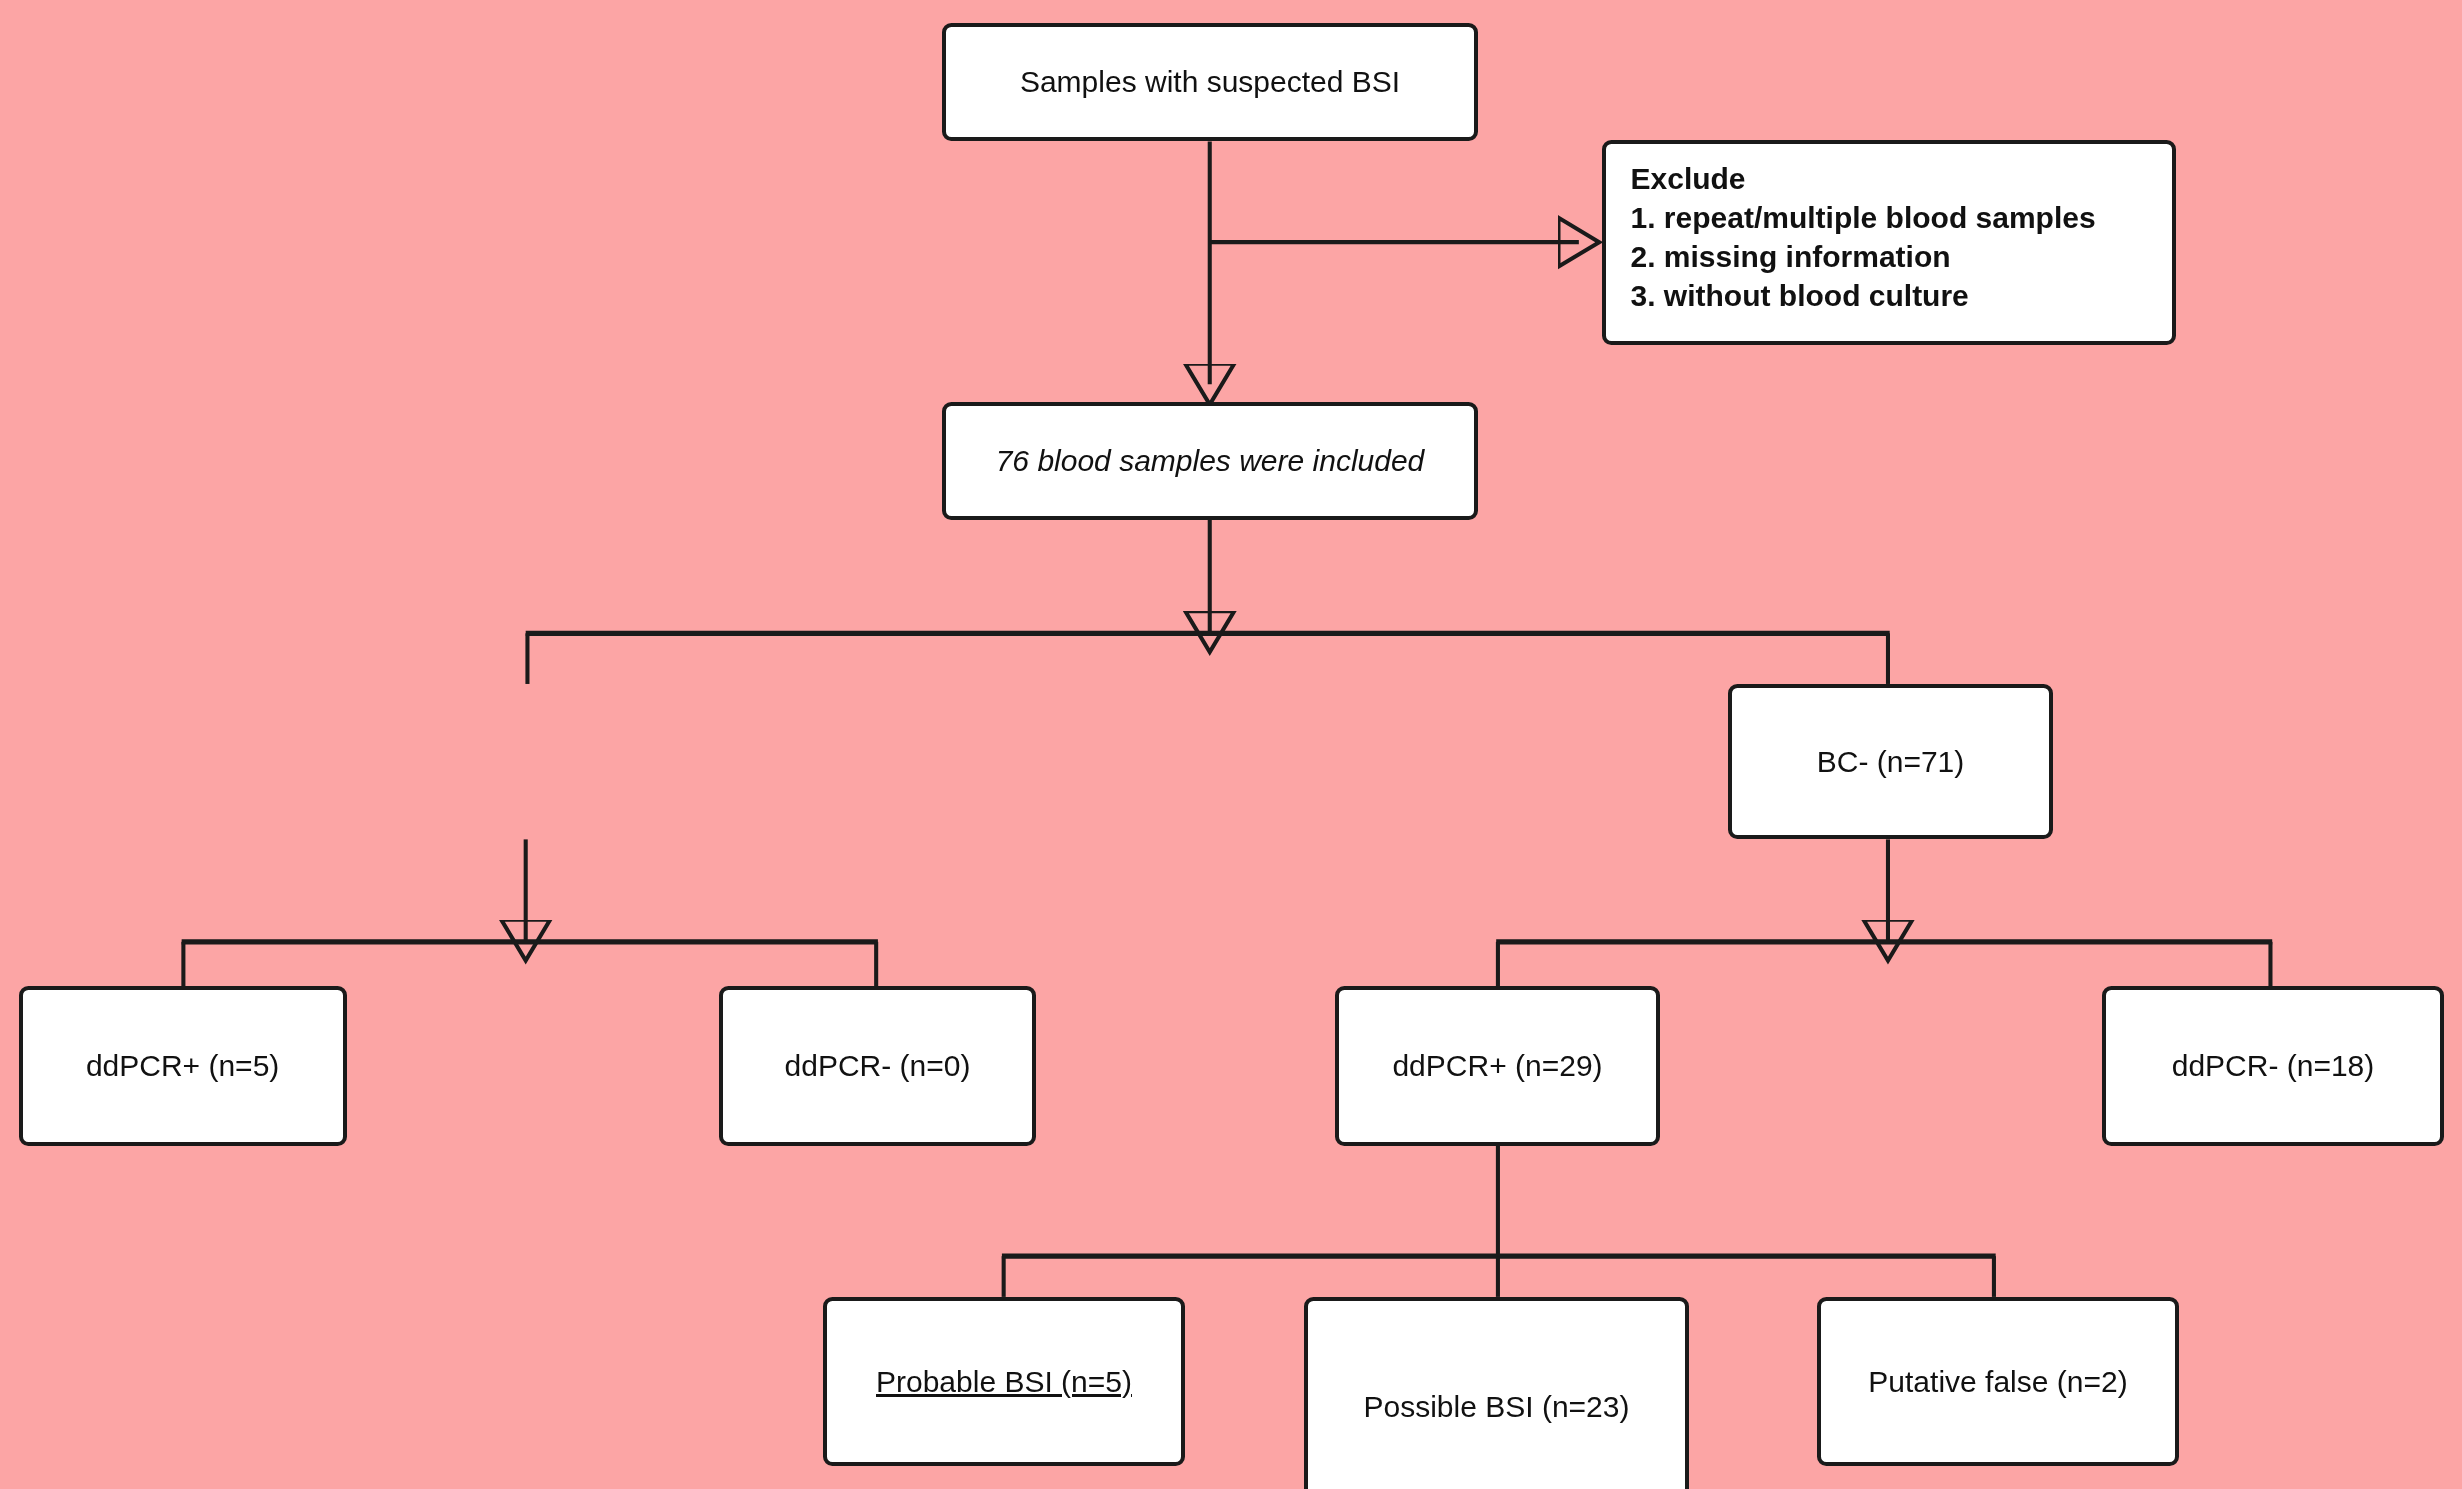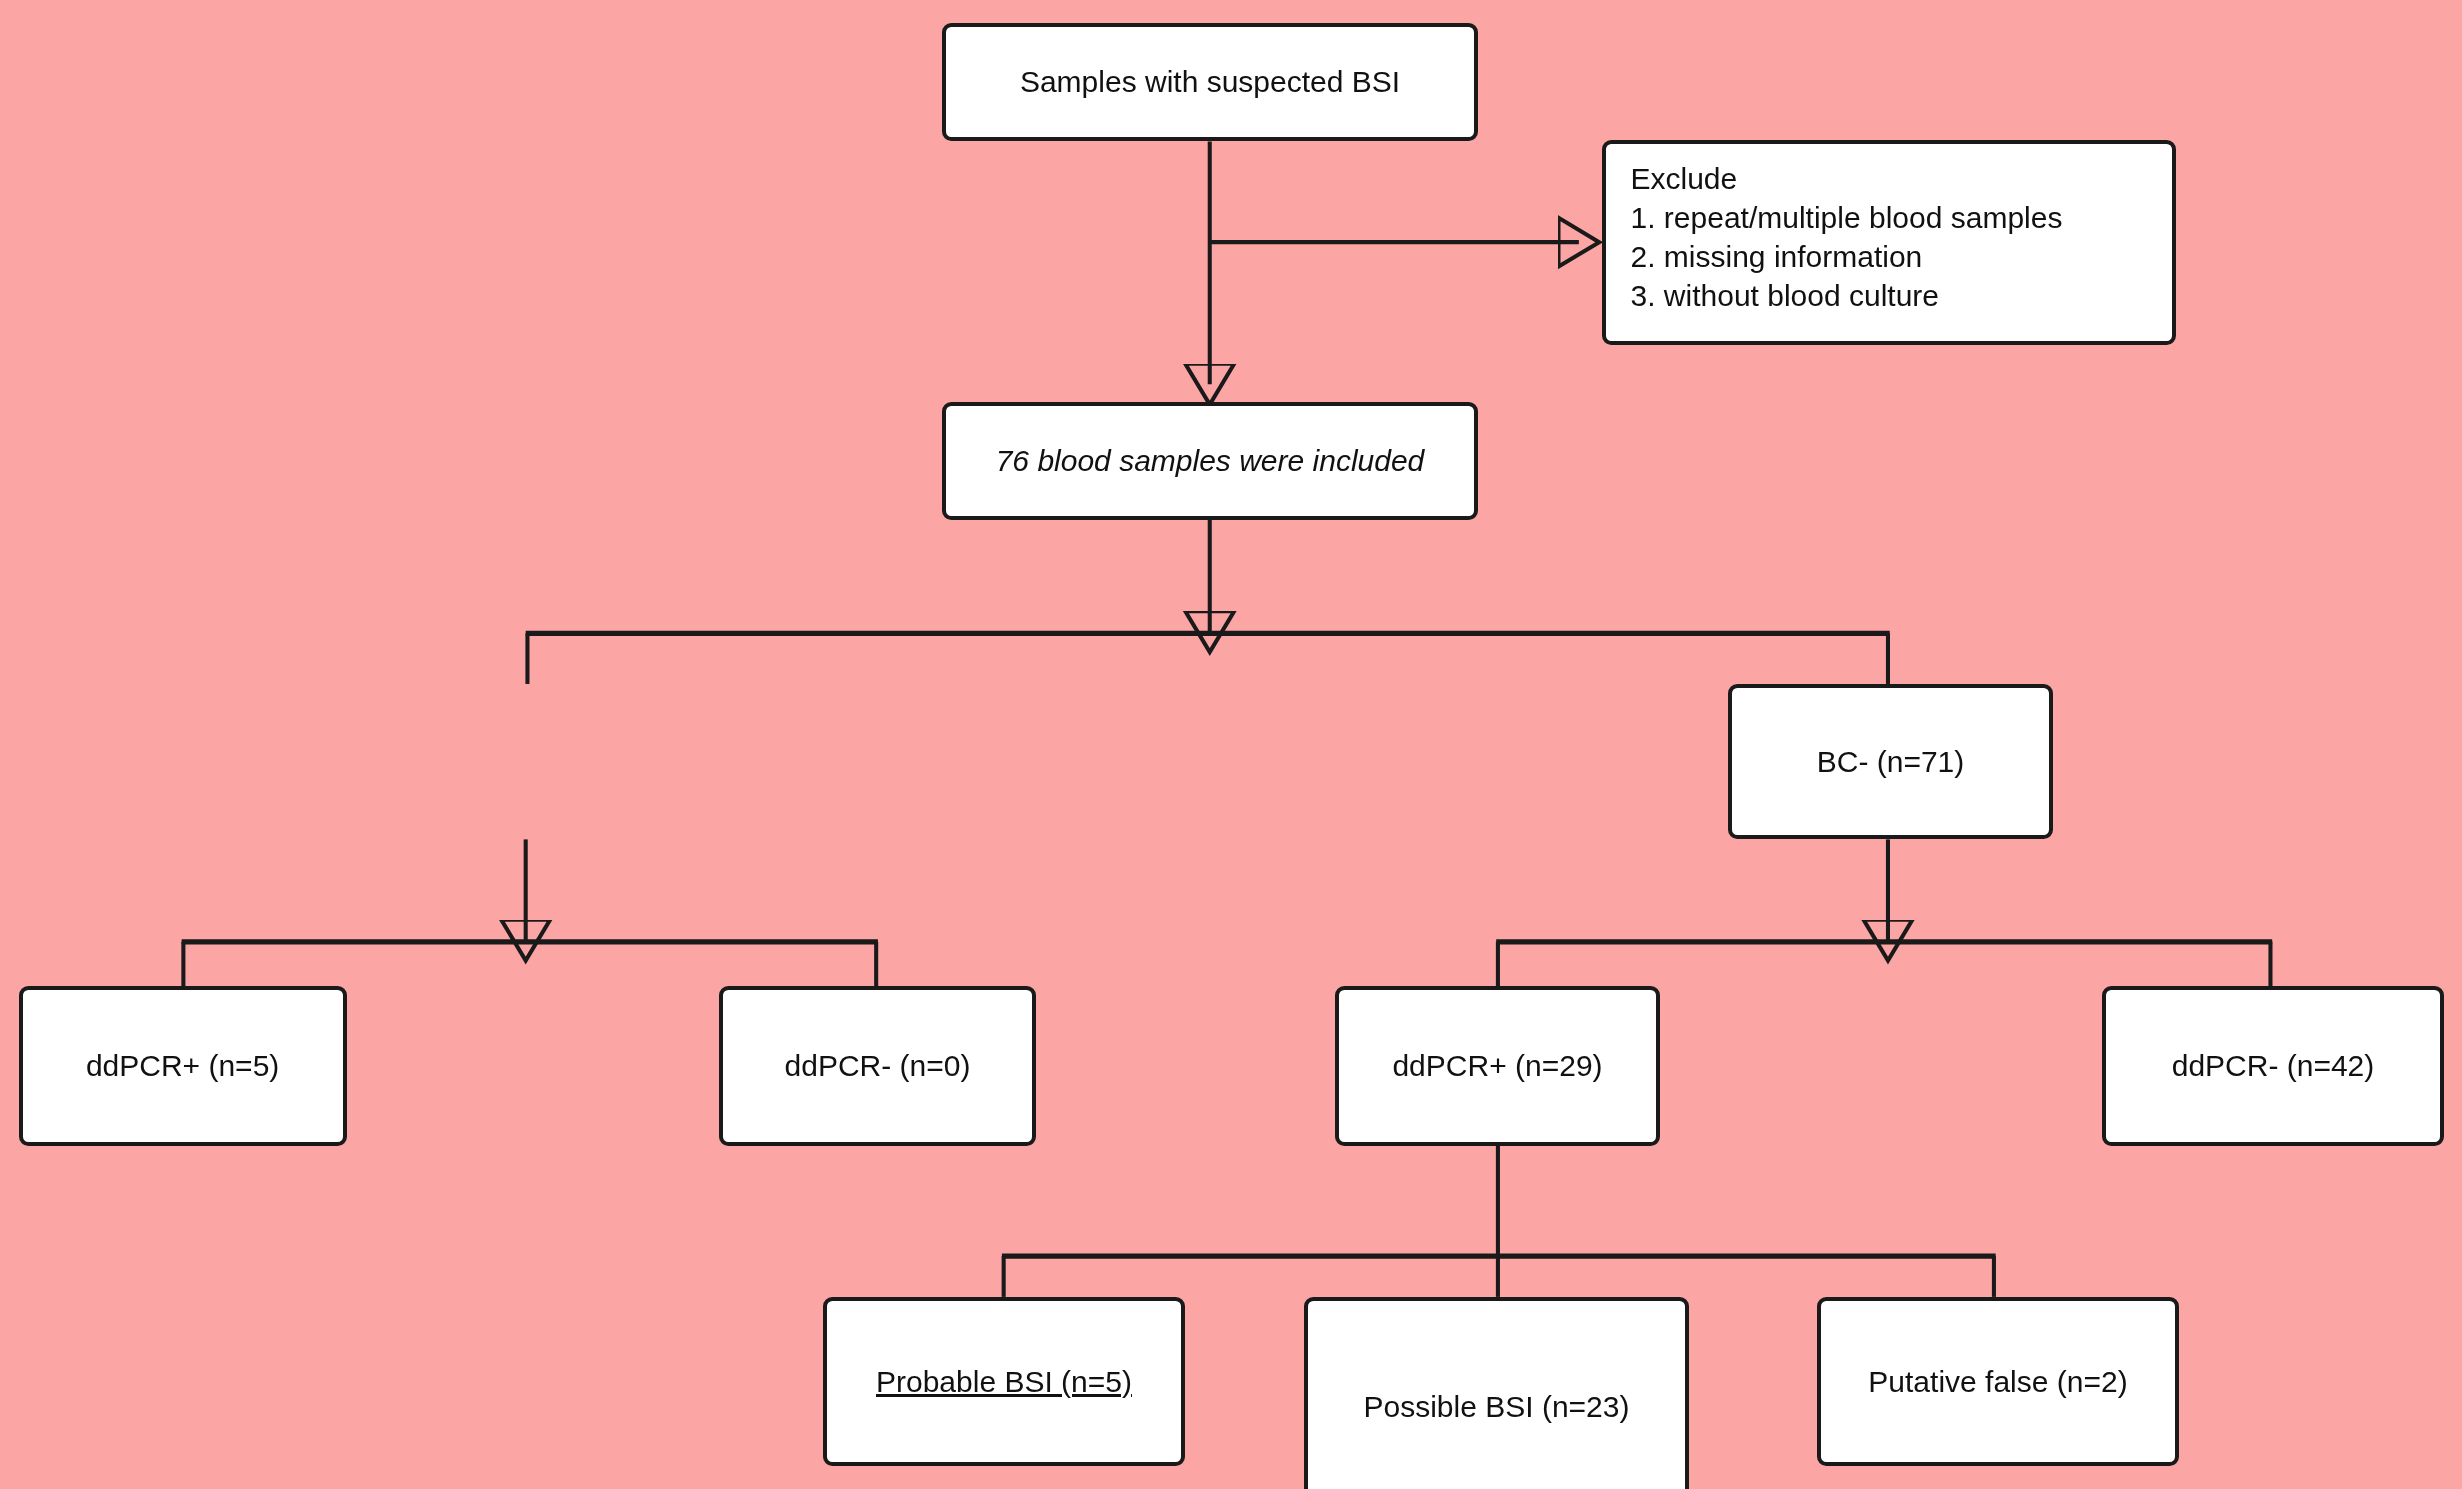--- a/index.html
+++ b/index.html
@@ -94,21 +94,21 @@
     <line x1="1721" y1="2158" x2="3428" y2="2158" stroke-width="9"></line>
     <line x1="1724" y1="2158" x2="1724" y2="2228" stroke-width="7"></line>
     <line x1="2573" y1="2158" x2="2573" y2="2228" stroke-width="7"></line>
     <line x1="3425" y1="2158" x2="3425" y2="2228" stroke-width="7"></line>
   </svg>
 
   <div class="node" style="left:942px; top:23px; width:536px; height:118px;">
     <span>Samples with suspected BSI</span>
   </div>
 
-  <div class="node multiline" style="left:1602px; top:140px; width:574px; height:205px;">
+  <div class="node multiline" style="left:1602px; top:140px; width:574px; height:205px;font-weight:bold;">
     <span class="ln">Exclude</span>
     <span class="ln">1. repeat/multiple blood samples</span>
     <span class="ln">2. missing information</span>
     <span class="ln">3. without blood culture</span>
   </div>
 
   <div class="node" style="left:942px; top:402px; width:536px; height:118px;font-style:italic;">
     <span>76 blood samples were included</span>
   </div>
 
@@ -123,21 +123,21 @@
 
   <div class="node" style="left:719px; top:986px; width:317px; height:160px;">
     <span>ddPCR- (n=0)</span>
   </div>
 
   <div class="node" style="left:1335px; top:986px; width:325px; height:160px;">
     <span>ddPCR+ (n=29)</span>
   </div>
 
   <div class="node" style="left:2102px; top:986px; width:342px; height:160px;">
-    <span>ddPCR- (n=42)</span>
+    <span>ddPCR- (n=18)</span>
   </div>
 
   <div class="node" style="left:823px; top:1297px; width:362px; height:169px;text-decoration:underline;">
     <span>Probable BSI (n=5)</span>
   </div>
 
   <div class="node" style="left:1304px; top:1297px; width:385px; height:219px;">
     <span>Possible BSI (n=23)</span>
   </div>
 

